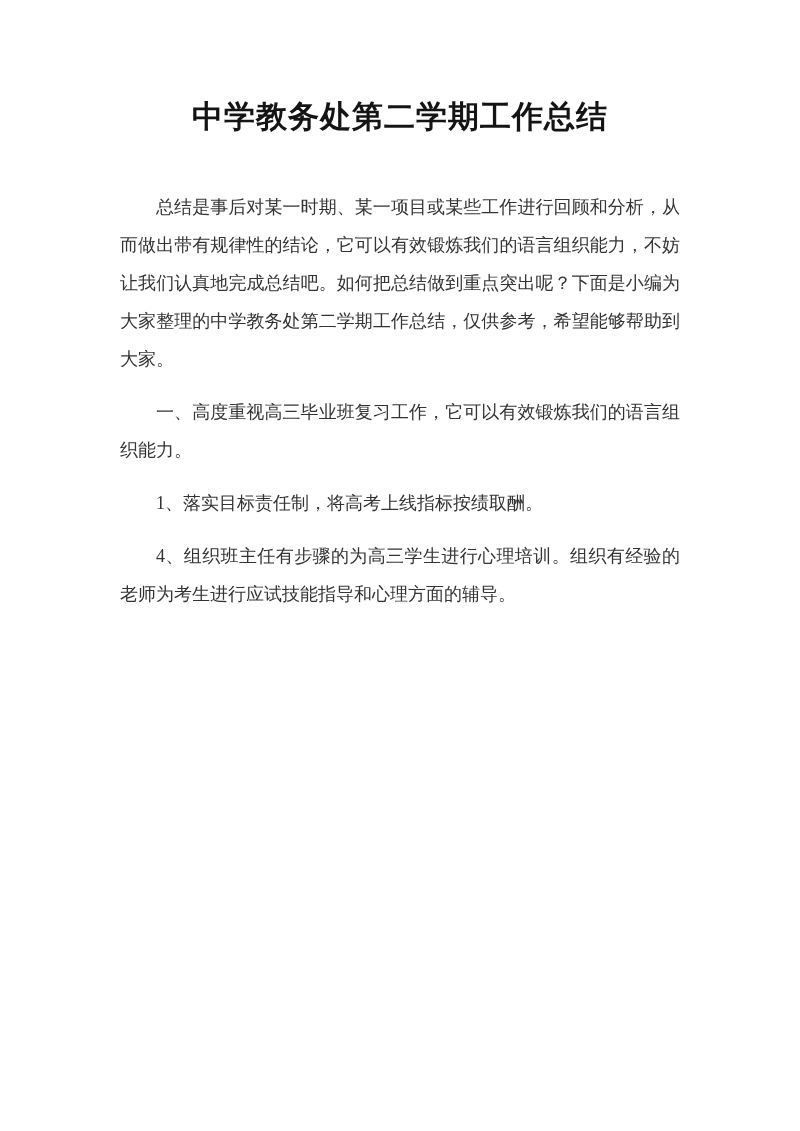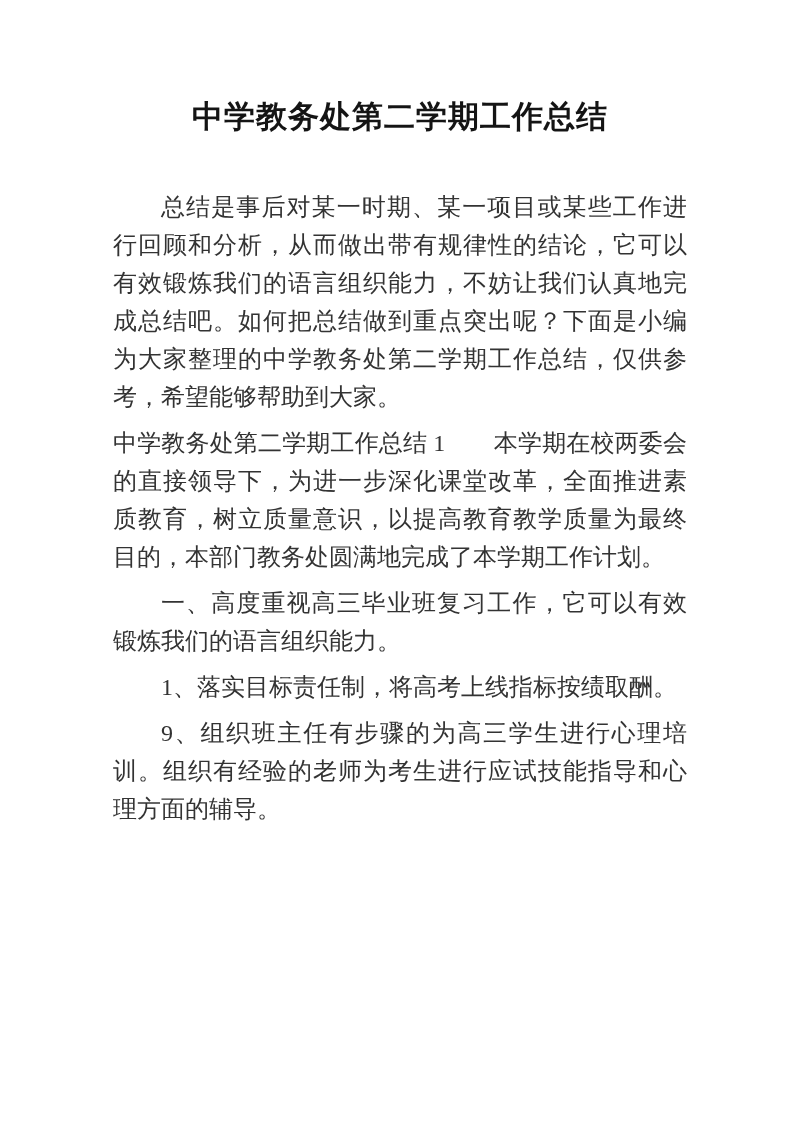--- a/index.html
+++ b/index.html
@@ -28,35 +28,34 @@
     line-height: 40px;
     font-weight: bold;
     letter-spacing: 1px;
     color: var(--color-title, #141414);
   }
   .doc-body {
     width: 590px;
     margin: 51px auto 0 auto;
   }
   .para {
-    margin: 8px;
-    font-size: 24px;
+    margin: 15px;
+    font-size: 18px;
     line-height: 38px;
     text-align: justify;
     color: var(--color-text, #333333);
   }
   .indent {
     text-indent: 2em;
   }
 </style>
 </head>
 <body>
 
 <div class="page">
   <h1 class="doc-title">中学教务处第二学期工作总结</h1>
   <div class="doc-body">
     <p class="para indent">总结是事后对某一时期、某一项目或某些工作进行回顾和分析，从而做出带有规律性的结论，它可以有效锻炼我们的语言组织能力，不妨让我们认真地完成总结吧。如何把总结做到重点突出呢？下面是小编为大家整理的中学教务处第二学期工作总结，仅供参考，希望能够帮助到大家。</p>
-    <p class="para">中学教务处第二学期工作总结 1　　本学期在校两委会的直接领导下，为进一步深化课堂改革，全面推进素质教育，树立质量意识，以提高教育教学质量为最终目的，本部门教务处圆满地完成了本学期工作计划。</p>
     <p class="para indent">一、高度重视高三毕业班复习工作，它可以有效锻炼我们的语言组织能力。</p>
     <p class="para indent">1、落实目标责任制，将高考上线指标按绩取酬。</p>
-    <p class="para indent">9、组织班主任有步骤的为高三学生进行心理培训。组织有经验的老师为考生进行应试技能指导和心理方面的辅导。</p>
+    <p class="para indent">4、组织班主任有步骤的为高三学生进行心理培训。组织有经验的老师为考生进行应试技能指导和心理方面的辅导。</p>
   </div>
 </div>
 
 </body></html>

